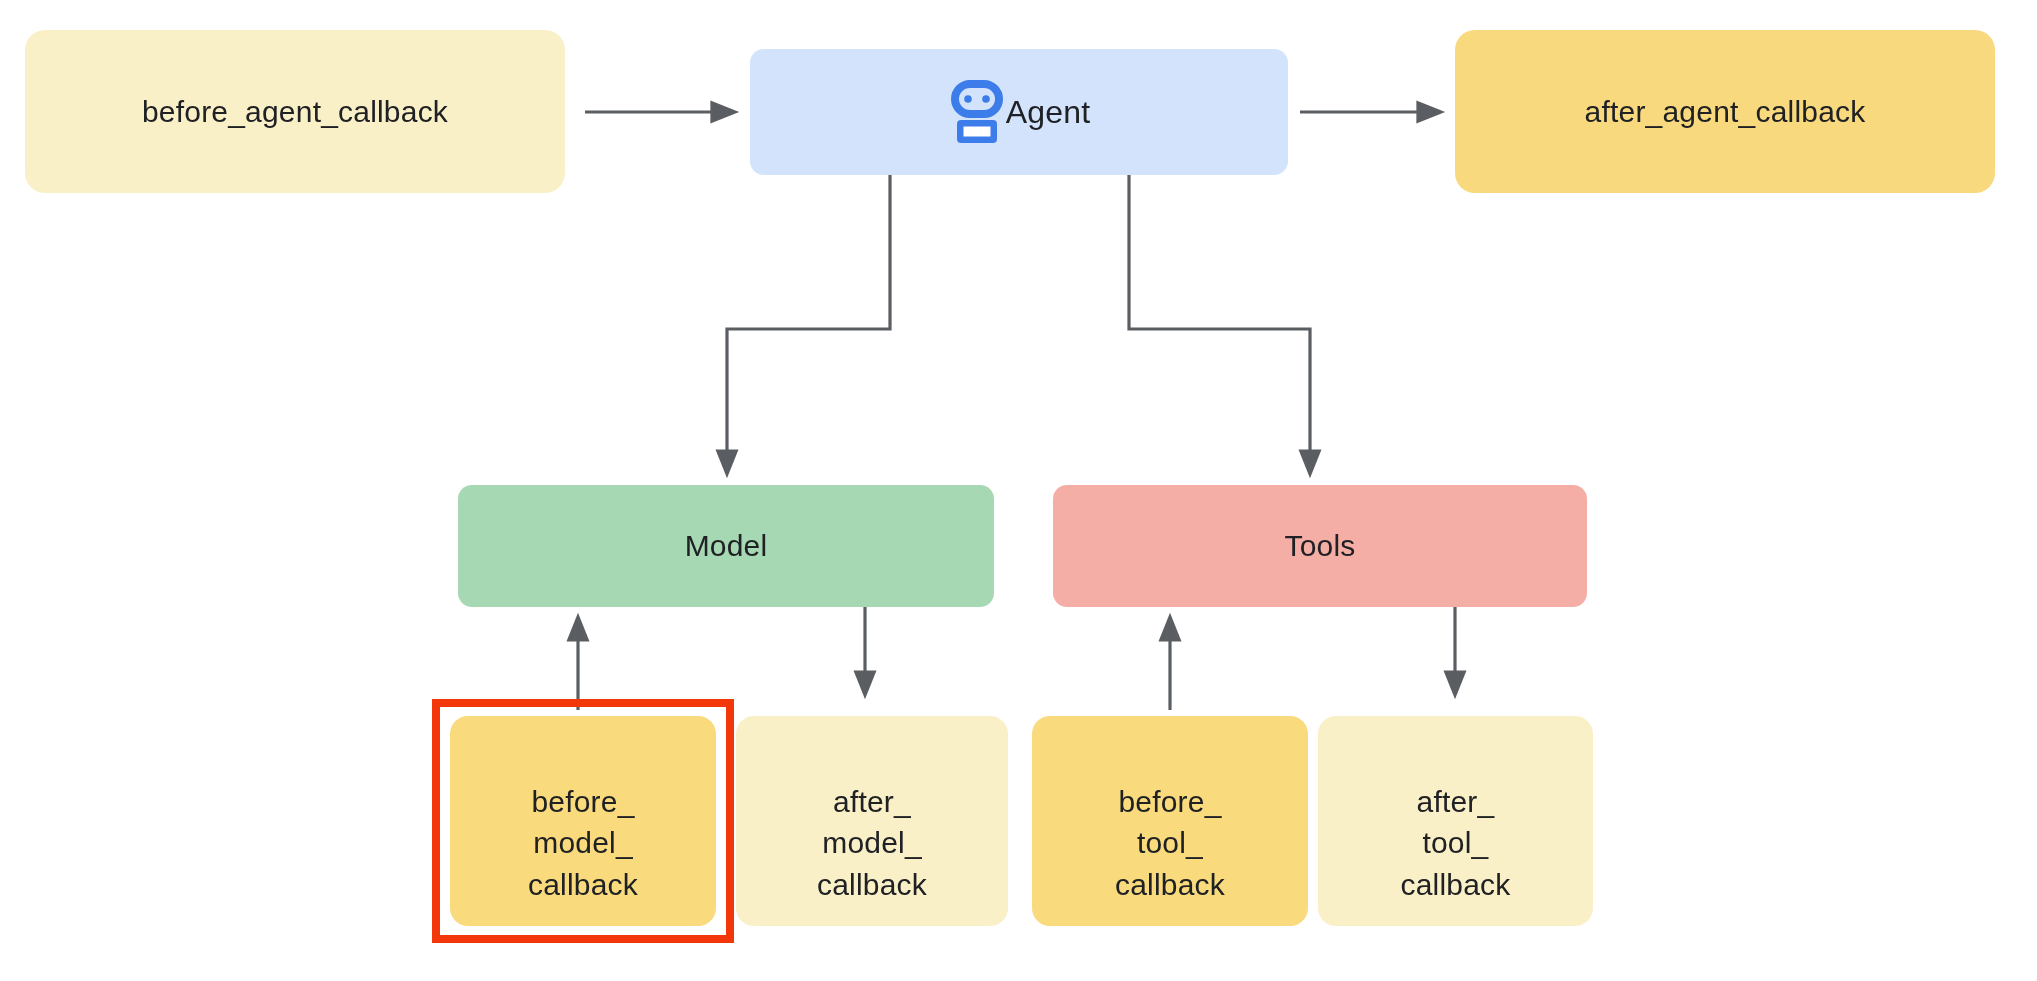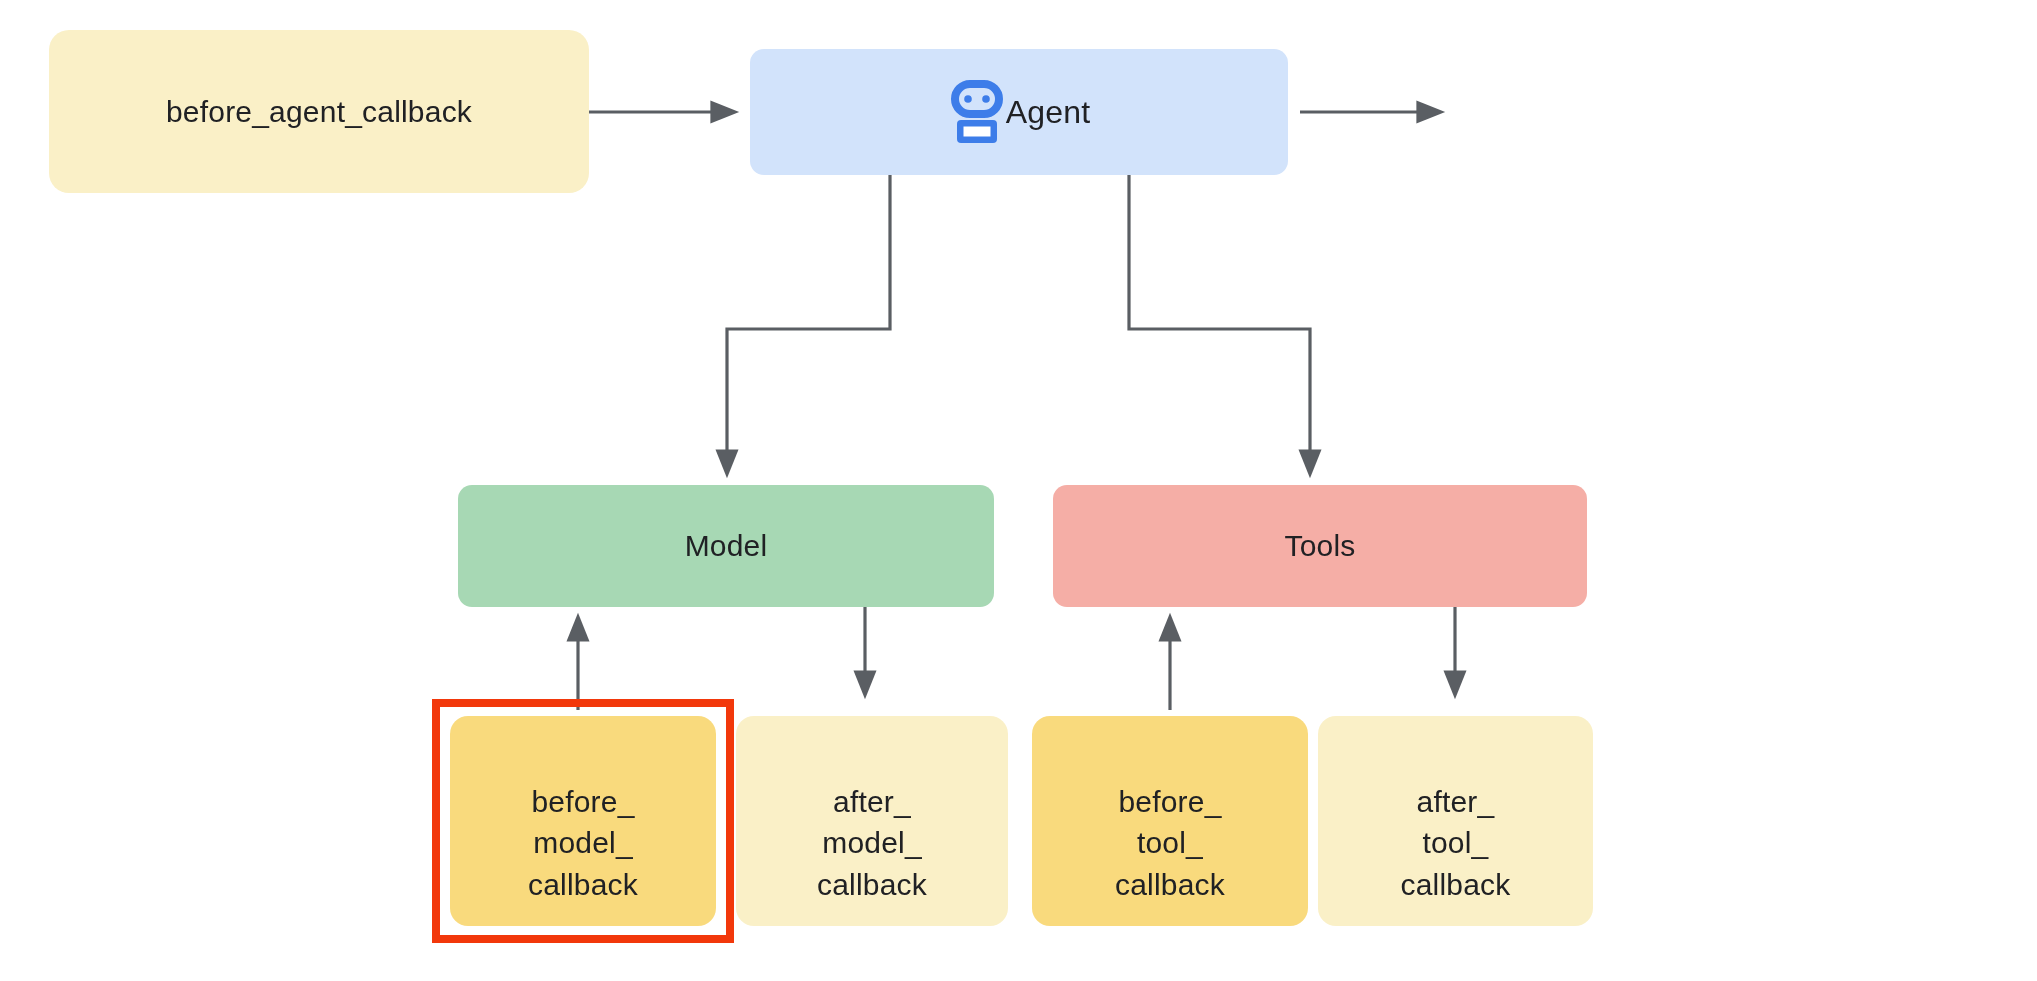--- a/index.html
+++ b/index.html
@@ -21,21 +21,21 @@
     align-items: center;
     justify-content: center;
     text-align: center;
     color: #202124;
     font-size: 30px;
     letter-spacing: 0.2px;
   }
   .multiline { white-space: pre-line; line-height: 1.38; margin-top: 44px; }
 
   
-  .n-before-agent { left: 25px;   top: 30px; width: 540px; height: 163px; background: #FAF0C7; border-radius: 20px; margin-left: 24px; }
+  .n-before-agent { left: 25px;   top: 30px; width: 540px; height: 163px; background: #FAF0C7; border-radius: 20px; }
   .n-agent        { left: 750px;  top: 49px; width: 538px; height: 126px; background: #D2E3FB; border-radius: 14px; font-size: 32px; }
   .n-after-agent  { left: 1455px; top: 30px; width: 540px; height: 163px; background: #F9D97D; border-radius: 20px; }
 
   
   .n-model { left: 458px;  top: 485px; width: 536px; height: 122px; background: #A7D8B4; border-radius: 14px; }
   .n-tools { left: 1053px; top: 485px; width: 534px; height: 122px; background: #F5AEA6; border-radius: 14px; }
 
   
   .n-before-model { left: 450px;  top: 716px; width: 266px; height: 210px; background: #F9DA7D; border-radius: 18px; }
   .n-after-model  { left: 736px;  top: 716px; width: 272px; height: 210px; background: #FAF0C7; border-radius: 18px; }
@@ -90,20 +90,23 @@
     <svg class="robot-icon" width="58" height="64" viewBox="0 0 58 64" aria-hidden="true">
       <rect x="7" y="4" width="44" height="30" rx="15" fill="none" stroke="#3D7DE9" stroke-width="8"></rect>
       <circle cx="20" cy="19" r="3.8" fill="#3D7DE9"></circle>
       <circle cx="38" cy="19" r="3.8" fill="#3D7DE9"></circle>
       <rect x="9" y="40" width="40" height="23" rx="4" fill="#3D7DE9"></rect>
       <rect x="15.5" y="46.5" width="27" height="10" fill="#ffffff"></rect>
     </svg>
     <span>Agent</span>
   </div>
 
+  <div class="node n-after-agent">
+    <span>after_agent_callback</span>
+  </div>
 
   <div class="node n-model">
     <span>Model</span>
   </div>
 
   <div class="node n-tools">
     <span>Tools</span>
   </div>
 
   <div class="node n-before-model">

